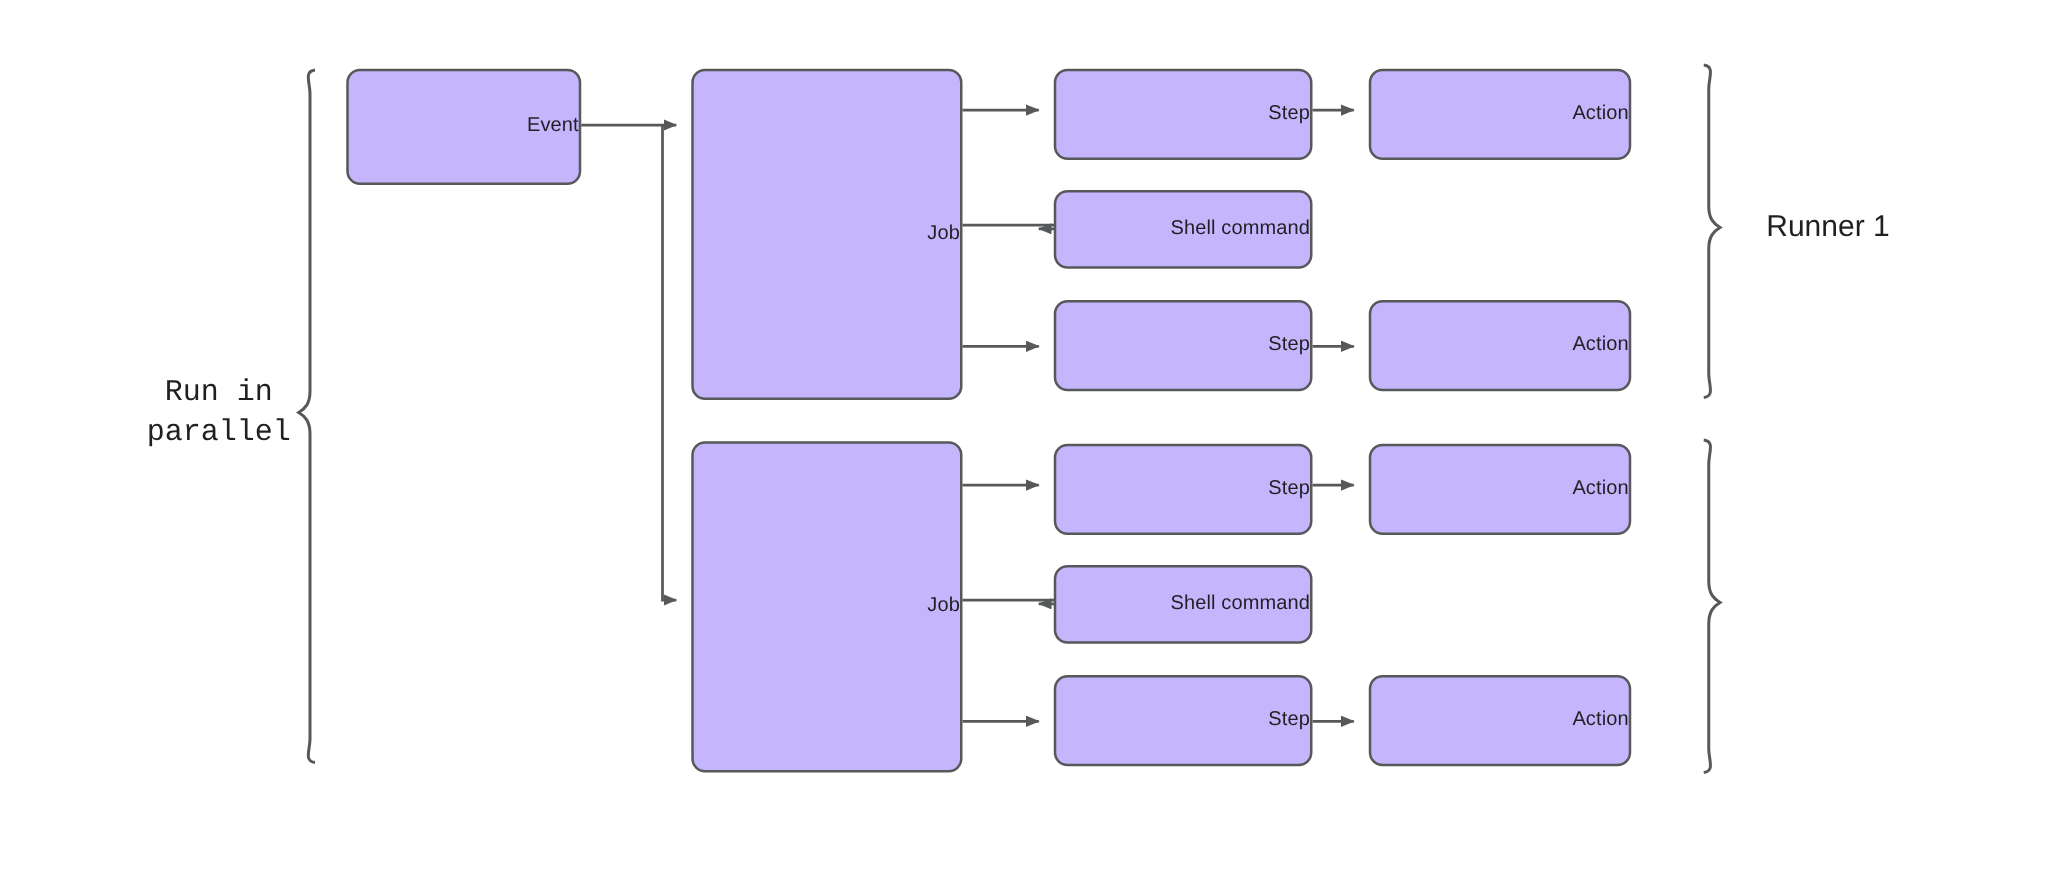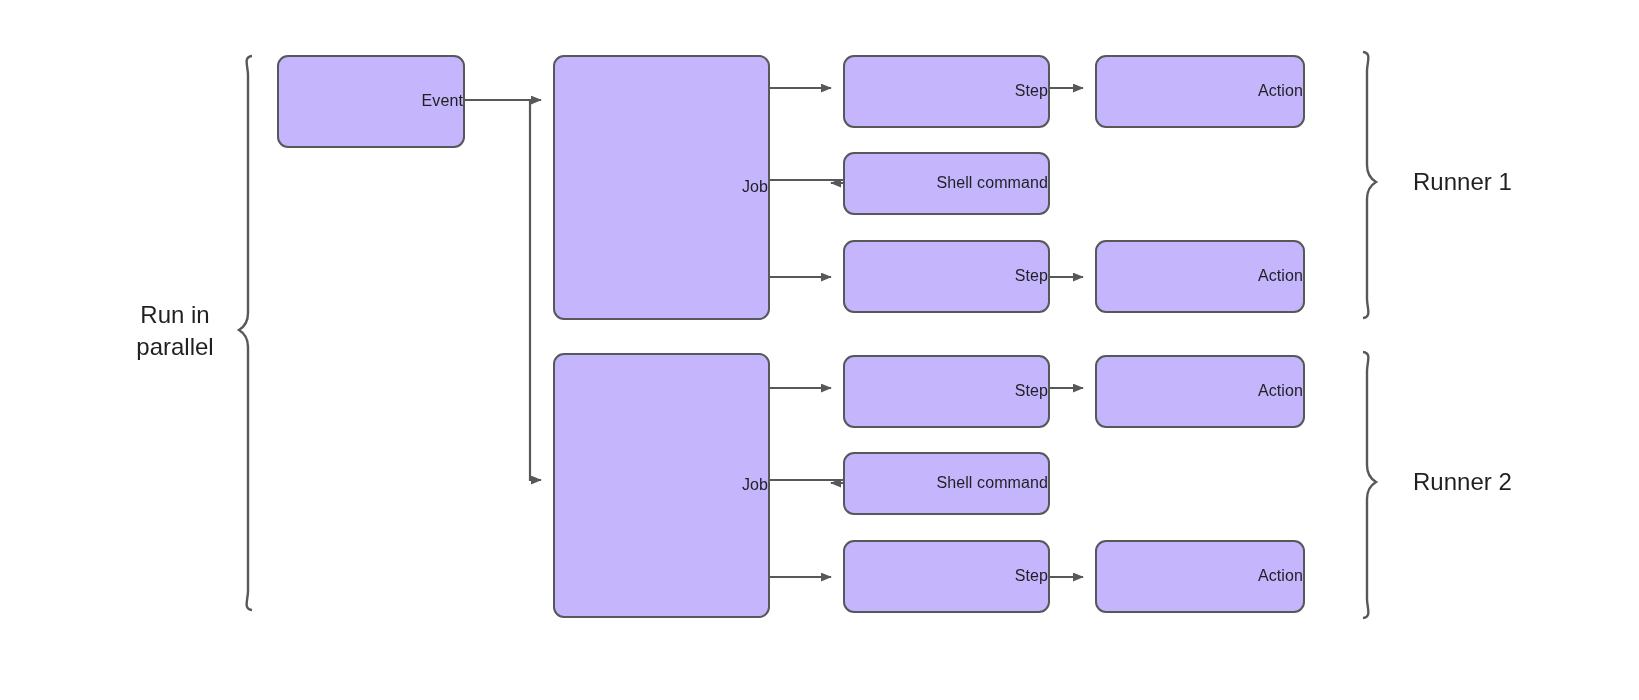--- a/index.html
+++ b/index.html
@@ -126,20 +126,19 @@
     <span>Shell command</span>
   </div>
 
   <div class="node" style="left:843px;top:540px;width:207px;height:73px;">
     <span>Step</span>
   </div>
   <div class="node" style="left:1095px;top:540px;width:210px;height:73px;">
     <span>Action</span>
   </div>
 
-  <div class="brace-label left" style="left:95px;top:296px;width:160px;height:70px;">Run in
+  <div class="brace-label left" style="left:95px;top:296px;width:160px;height:70px;font-family:Liberation Mono, monospace;">Run in
 parallel</div>
 
   <div class="brace-label right" style="left:1413px;top:164px;width:200px;height:36px;">Runner 1</div>
 
-  <div class="brace-label right" style="left:1413px;top:464px;width:200px;height:36px;">Runner 2</div>
 
 </div>
 
 </body></html>

